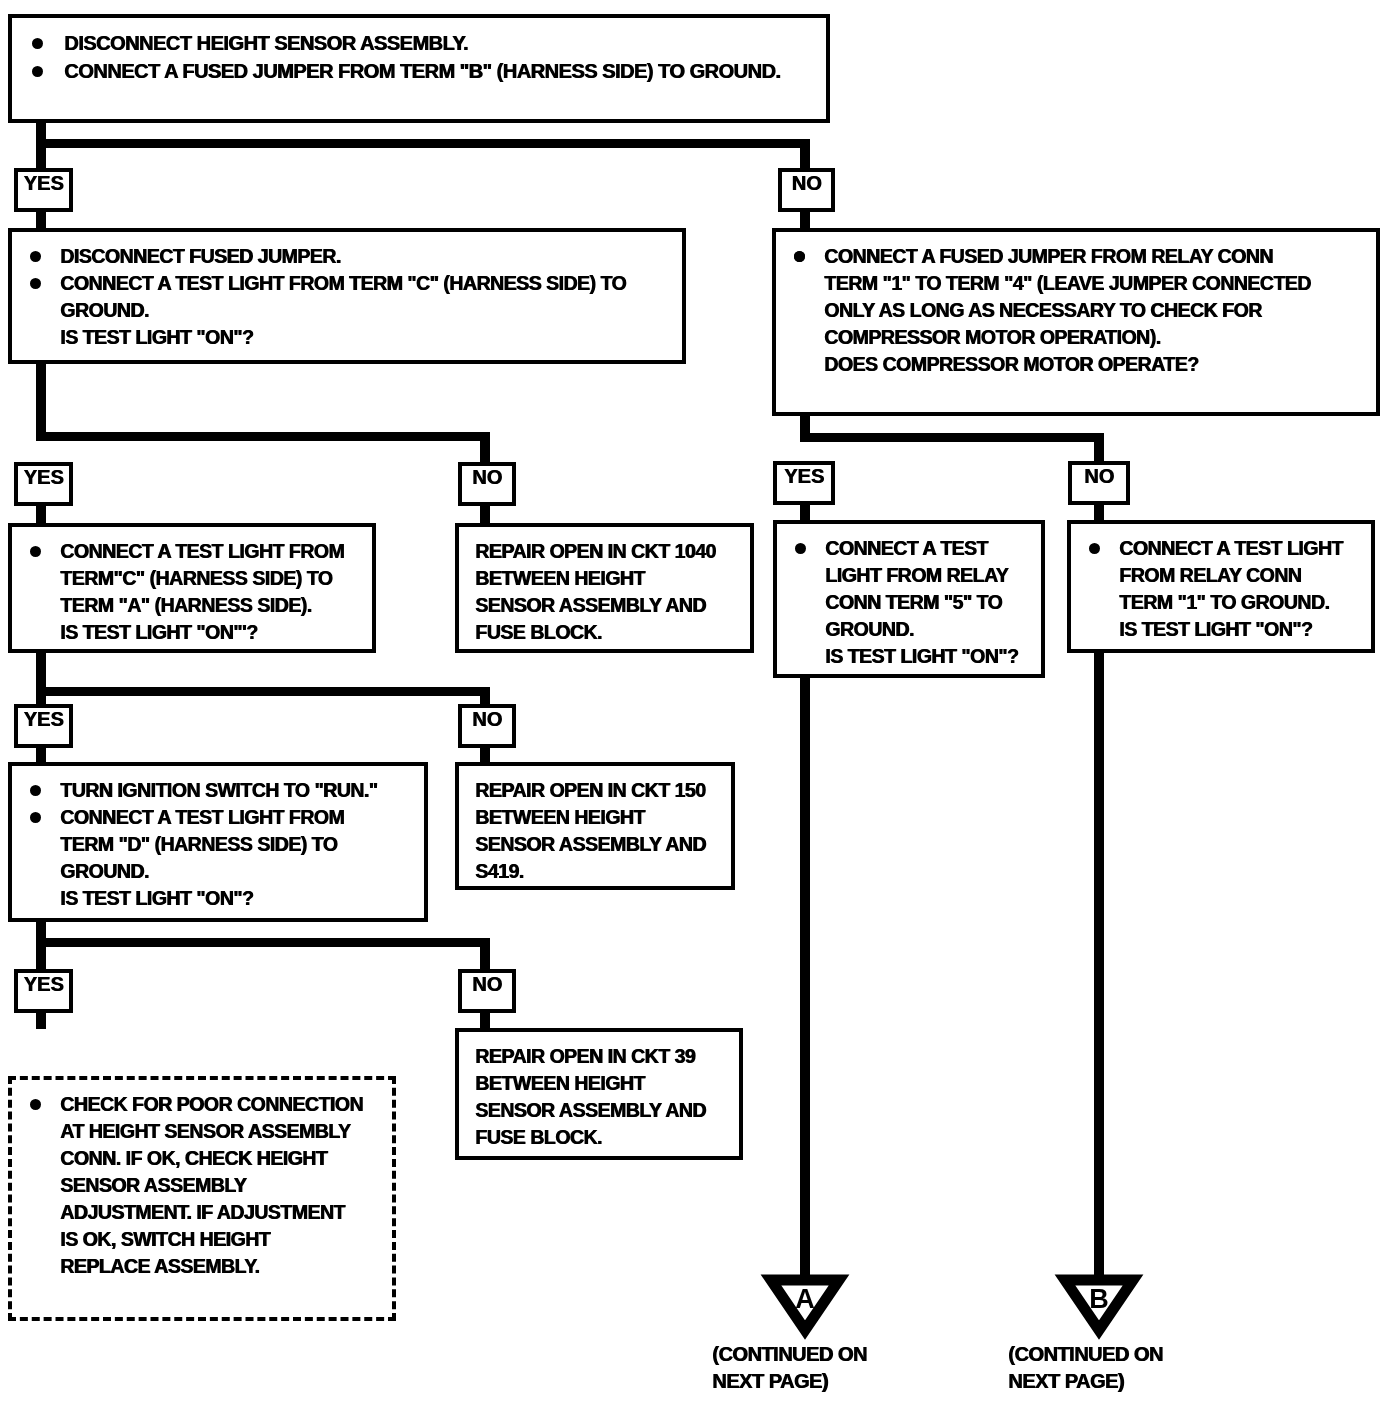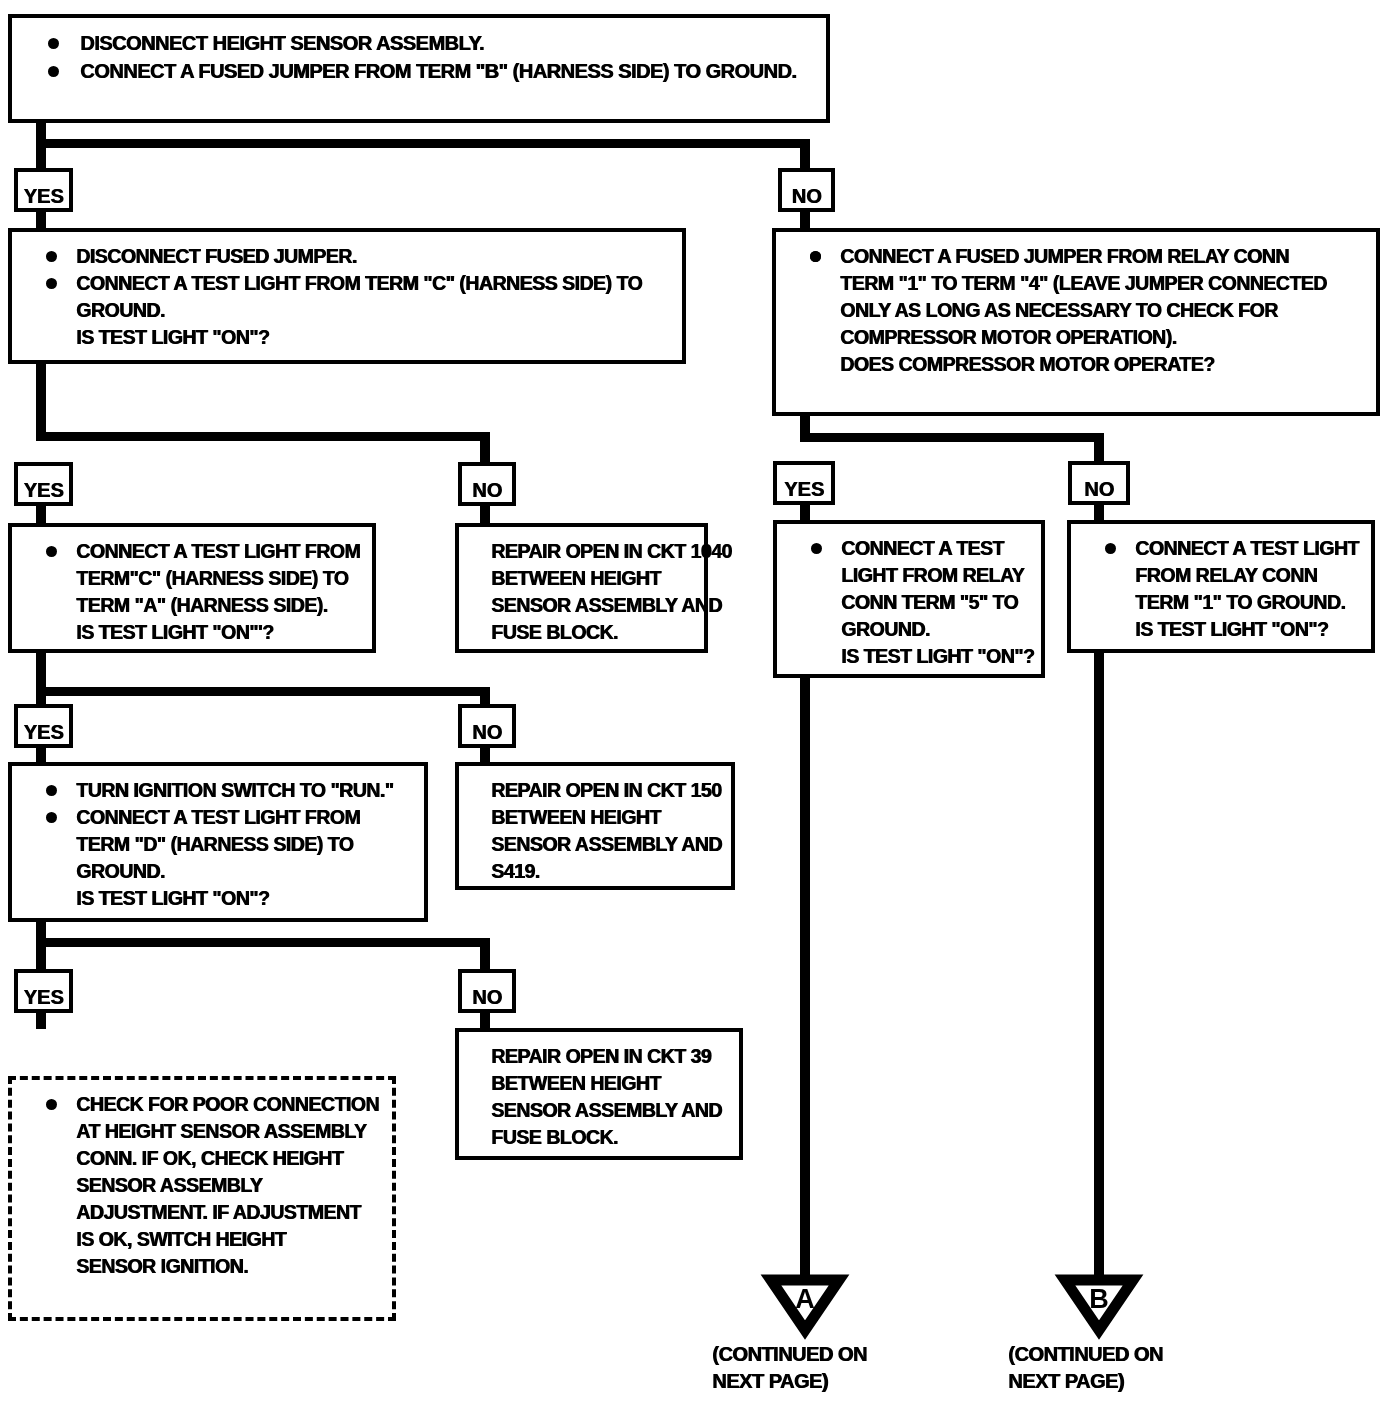--- a/index.html
+++ b/index.html
@@ -2,27 +2,27 @@
 <html><head>
 <meta charset="utf-8">
 <style>
   html,body{margin:0;padding:0;background:#ffffff;}
   body{width:1392px;height:1402px;position:relative;overflow:hidden;
        font-family:"Liberation Sans",sans-serif;color:#000;}
   #canvas{position:absolute;left:0;top:0;width:1392px;height:1402px;background:#fff;}
   .wire{position:absolute;background:#000;}
   .box{position:absolute;box-sizing:border-box;border:4px solid #000;background:#fff;
        font-weight:bold;font-size:19.5px;line-height:27px;letter-spacing:-0.5px;
-       padding:11px 6px 0 24px;text-shadow:0.8px 0 0 currentColor;}
+       padding:11px 6px 0 8px;text-shadow:0.8px 0 0 currentColor;}
   .box .line{position:relative;padding-left:40px;white-space:nowrap;}
   .box.plain .line{padding-left:8px;}
   .dot{position:absolute;left:10px;top:8px;width:11px;height:11px;border-radius:50%;background:#000;}
   .box.dashed{border-style:dashed;}
   .tag{position:absolute;box-sizing:border-box;border:4px solid #000;background:#fff;
-       display:flex;align-items:flex-end;justify-content:center;
+       display:flex;align-items:flex-start;justify-content:center;
        font-weight:bold;font-size:20px;letter-spacing:0;text-shadow:0.8px 0 0 currentColor;}
   .start{font-size:20px;line-height:28px;}
   .start .line{padding-left:44px;}
   .start .dot{left:12px;top:9px;}
   .tri{position:absolute;overflow:visible;}
   .tri text{font-family:"Liberation Sans",sans-serif;font-weight:bold;font-size:27px;}
   .cap{position:absolute;font-weight:bold;font-size:20px;line-height:27px;
        letter-spacing:-0.5px;white-space:nowrap;text-shadow:0.8px 0 0 currentColor;}
 </style>
 </head>
@@ -104,21 +104,21 @@
       <span>NO</span>
     </div>
 
   <div class="box" style="left:8px;top:523px;width:368px;height:130px">
     <div class="line"><span class="dot"></span><span>CONNECT A TEST LIGHT FROM</span></div>
     <div class="line"><span>TERM"C" (HARNESS SIDE) TO</span></div>
     <div class="line"><span>TERM "A" (HARNESS SIDE).</span></div>
     <div class="line"><span>IS TEST LIGHT "ON"'?</span></div>
   </div>
 
-  <div class="box plain" style="left:455px;top:523px;width:253px;height:130px">
+  <div class="box plain" style="left:455px;top:523px;width:299px;height:130px">
     <div class="line"><span>REPAIR OPEN IN CKT 1040</span></div>
     <div class="line"><span>BETWEEN HEIGHT</span></div>
     <div class="line"><span>SENSOR ASSEMBLY AND</span></div>
     <div class="line"><span>FUSE BLOCK.</span></div>
   </div>
 
   <div class="box" style="left:773px;top:520px;width:272px;height:158px">
     <div class="line"><span class="dot"></span><span>CONNECT A TEST</span></div>
     <div class="line"><span>LIGHT FROM RELAY</span></div>
     <div class="line"><span>CONN TERM "5" TO</span></div>
@@ -162,21 +162,21 @@
       <span>NO</span>
     </div>
 
   <div class="box dashed" style="left:8px;top:1076px;width:388px;height:245px">
     <div class="line"><span class="dot"></span><span>CHECK FOR POOR CONNECTION</span></div>
     <div class="line"><span>AT HEIGHT SENSOR ASSEMBLY</span></div>
     <div class="line"><span>CONN. IF OK, CHECK HEIGHT</span></div>
     <div class="line"><span>SENSOR ASSEMBLY</span></div>
     <div class="line"><span>ADJUSTMENT. IF ADJUSTMENT</span></div>
     <div class="line"><span>IS OK, SWITCH HEIGHT</span></div>
-    <div class="line"><span>SENSOR IGNITION.</span></div>
+    <div class="line"><span>REPLACE ASSEMBLY.</span></div>
   </div>
 
   <div class="box plain" style="left:455px;top:1028px;width:288px;height:132px">
     <div class="line"><span>REPAIR OPEN IN CKT 39</span></div>
     <div class="line"><span>BETWEEN HEIGHT</span></div>
     <div class="line"><span>SENSOR ASSEMBLY AND</span></div>
     <div class="line"><span>FUSE BLOCK.</span></div>
   </div>
 
   <svg class="tri" style="left:763px;top:1274px" width="84" height="64" viewBox="0 0 84 64">

